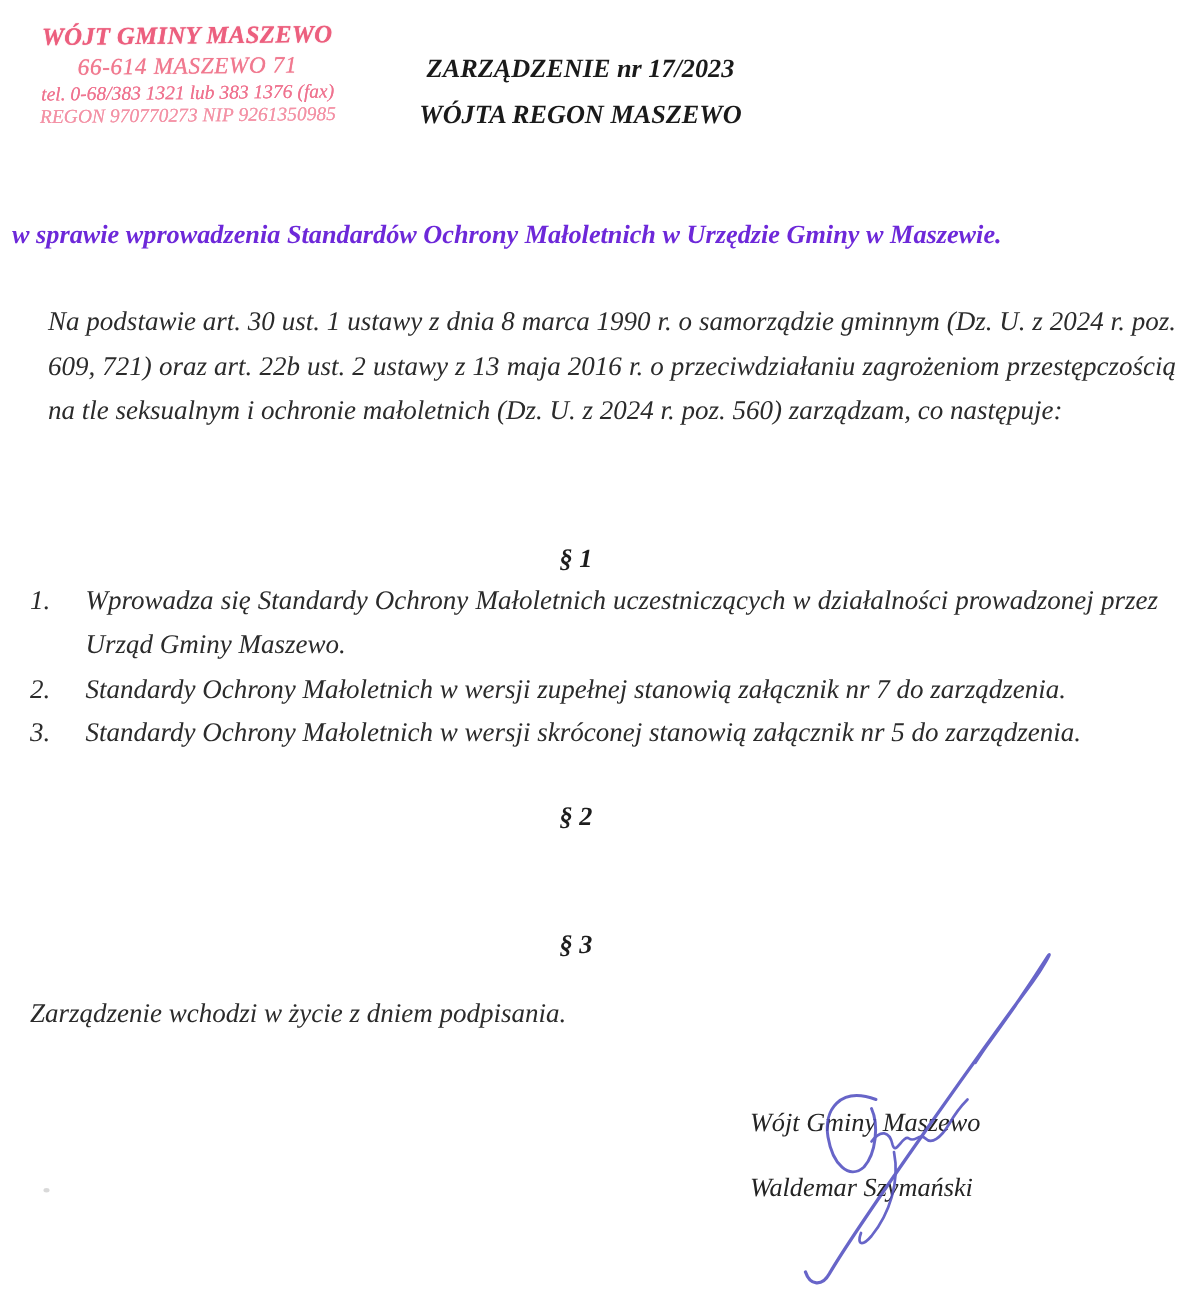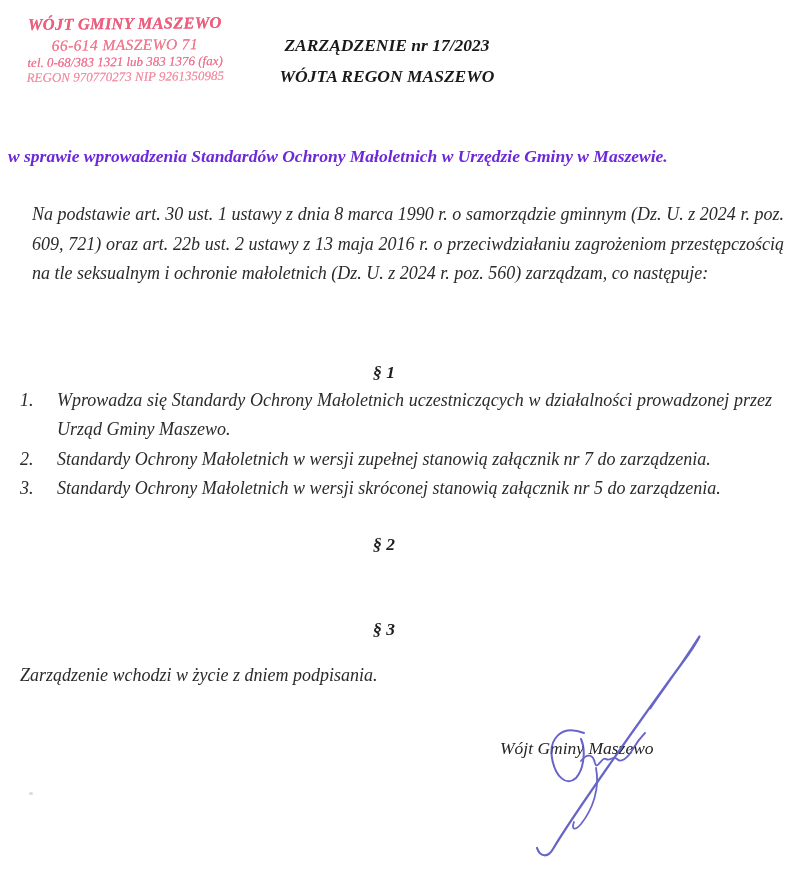--- a/index.html
+++ b/index.html
@@ -135,20 +135,21 @@
     </div>
   </div>
 
   <div class="abs sec-heading h2">§ 2</div>
 
   <div class="abs sec-heading h3">§ 3</div>
   <div class="abs sec-body b3">Zarządzenie wchodzi w życie z dniem podpisania.</div>
 
   <div class="abs sign-block">
     <div class="sign-role">Wójt Gminy Maszewo</div>
+    <div class="sign-name">Waldemar Szymański</div>
   </div>
 
   <svg class="abs signature-svg" viewBox="0 0 210 255" fill="none" xmlns="http://www.w3.org/2000/svg">
     <g stroke="#5350c1" stroke-width="2" stroke-linecap="round" stroke-linejoin="round" opacity="0.88">
 
       <path d="M 32 235 C 35 244, 43 245, 48 236
                C 65 207, 135 107, 183 42
                C 191 31, 196 21, 194 24
                C 187 35, 171 59, 155 81
                C 149 89, 143 99, 146 94" stroke-width="2.2"></path>

